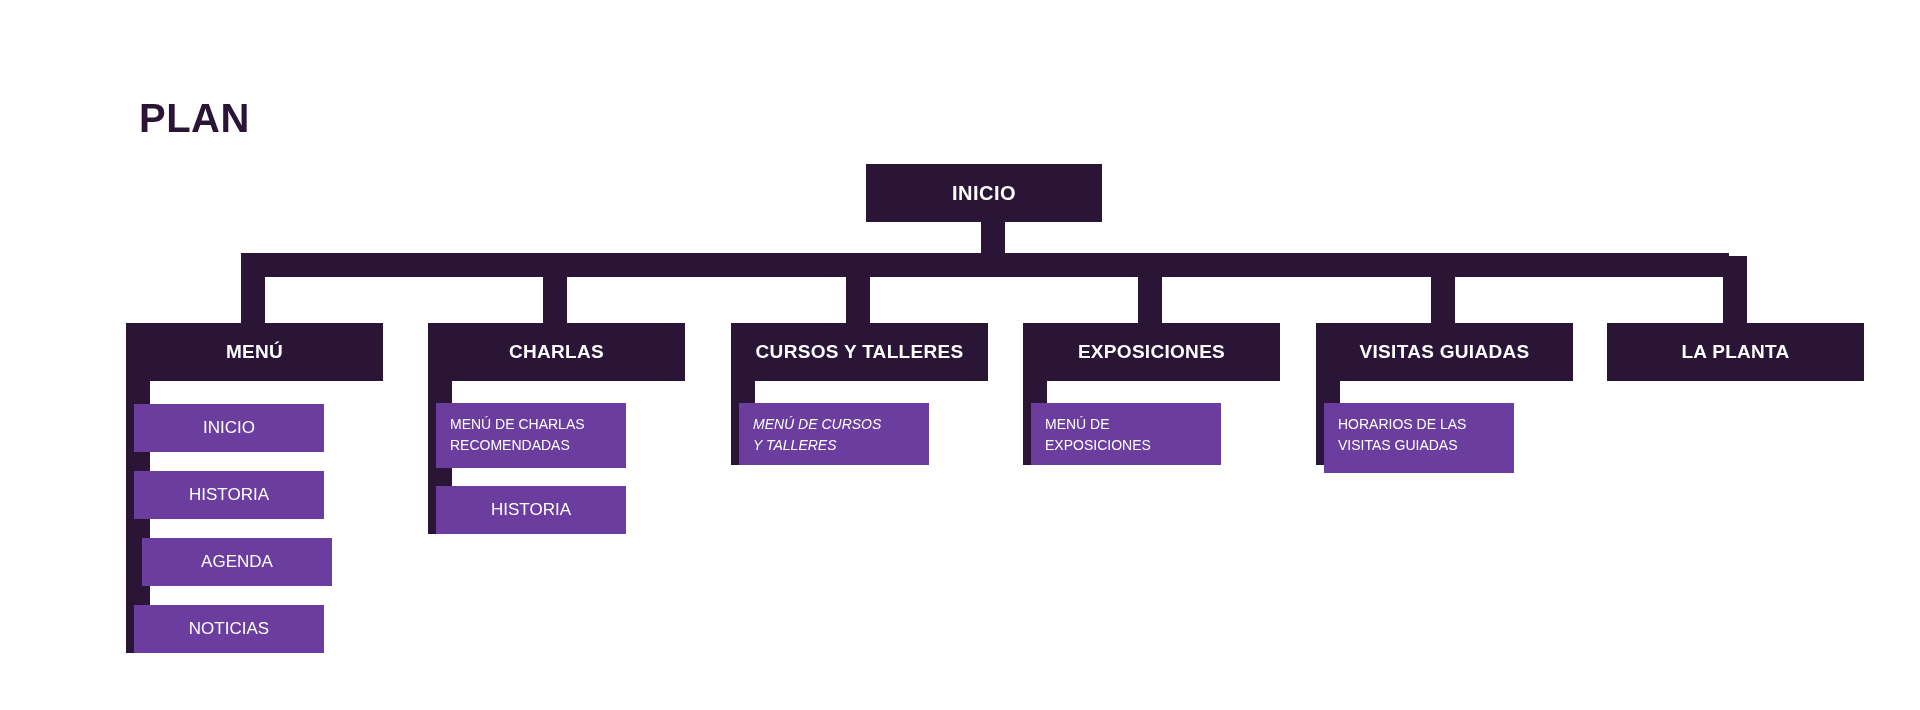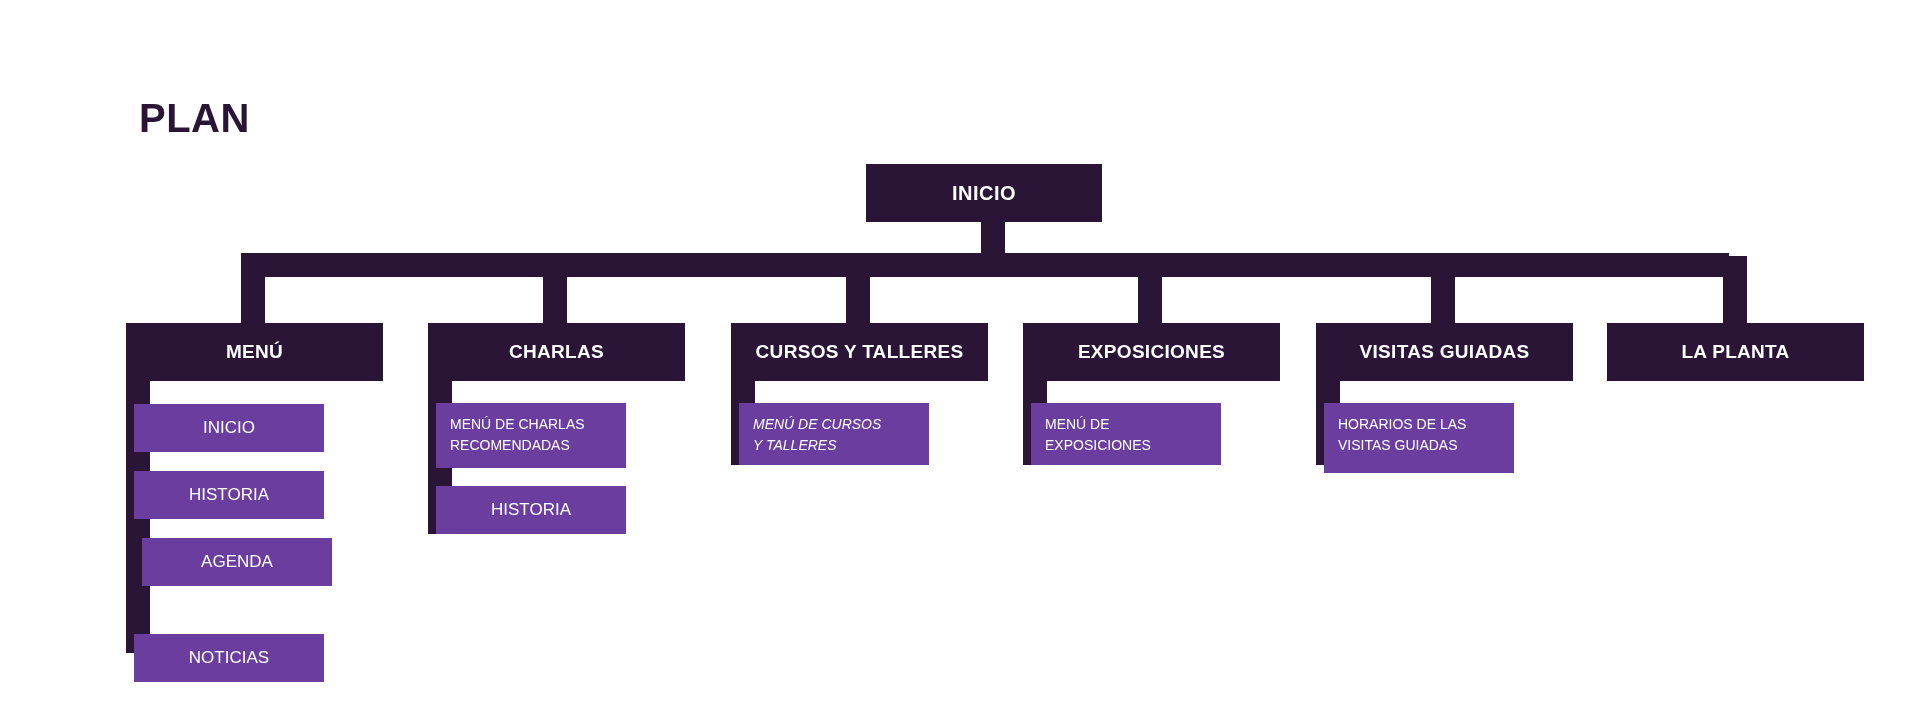--- a/index.html
+++ b/index.html
@@ -107,21 +107,21 @@
 
   <div class="line" style="left:102px;top:357px;width:6px;height:272px;"></div>
   <div class="line" style="left:404px;top:357px;width:6px;height:153px;"></div>
   <div class="line" style="left:707px;top:357px;width:6px;height:84px;"></div>
   <div class="line" style="left:999px;top:357px;width:6px;height:84px;"></div>
   <div class="line" style="left:1292px;top:357px;width:6px;height:84px;"></div>
 
   <div class="sub center" style="left:110px;top:380px;">INICIO</div>
   <div class="sub center" style="left:110px;top:447px;">HISTORIA</div>
   <div class="sub center" style="left:110px;top:514px;margin-left:8px;">AGENDA</div>
-  <div class="sub center" style="left:110px;top:610px;">NOTICIAS</div>
+  <div class="sub center" style="left:110px;top:581px;">NOTICIAS</div>
 
   <div class="sub multi" style="left:412px;top:379px;height:65px;">MENÚ DE CHARLAS
 RECOMENDADAS</div>
   <div class="sub center" style="left:412px;top:462px;">HISTORIA</div>
 
   <div class="sub multi" style="left:715px;top:379px;height:62px;font-style:italic;">MENÚ DE CURSOS
 Y TALLERES</div>
 
   <div class="sub multi" style="left:1007px;top:379px;height:62px;">MENÚ DE
 EXPOSICIONES</div>

